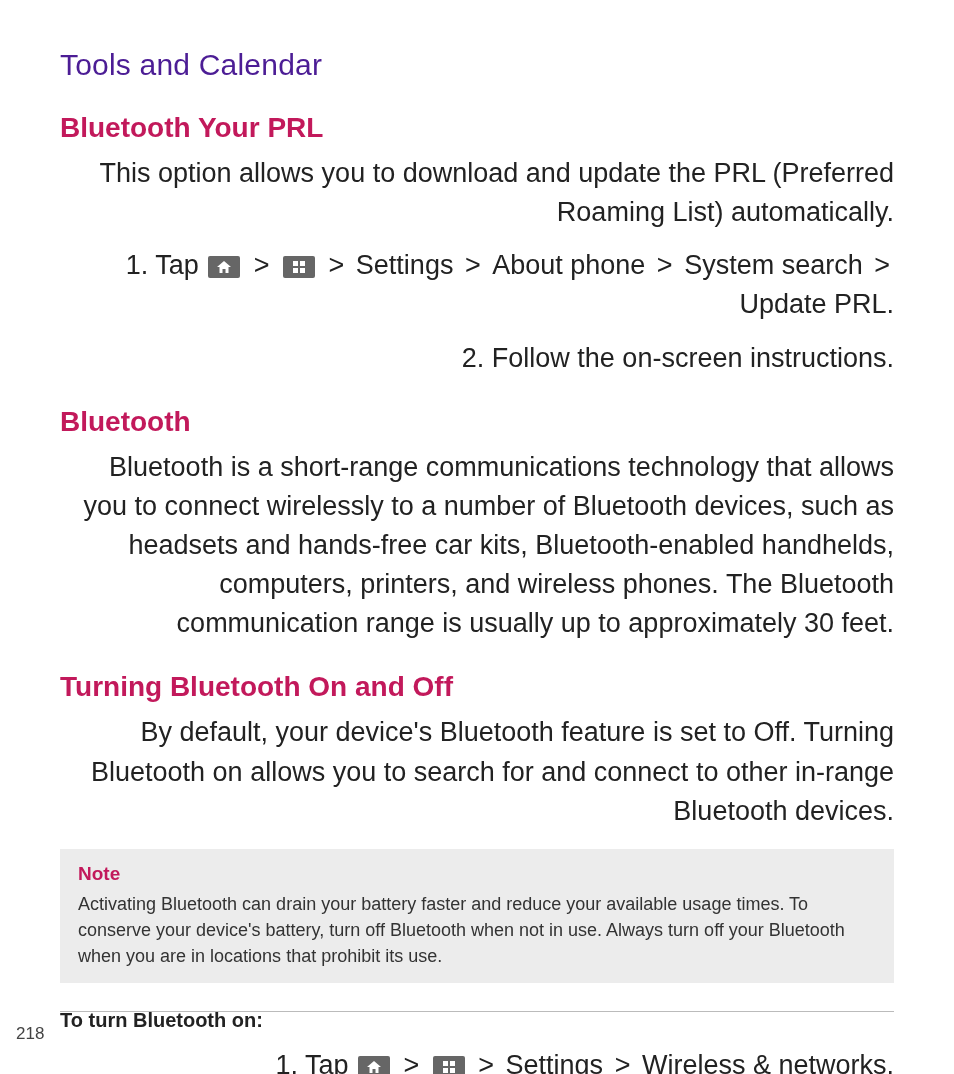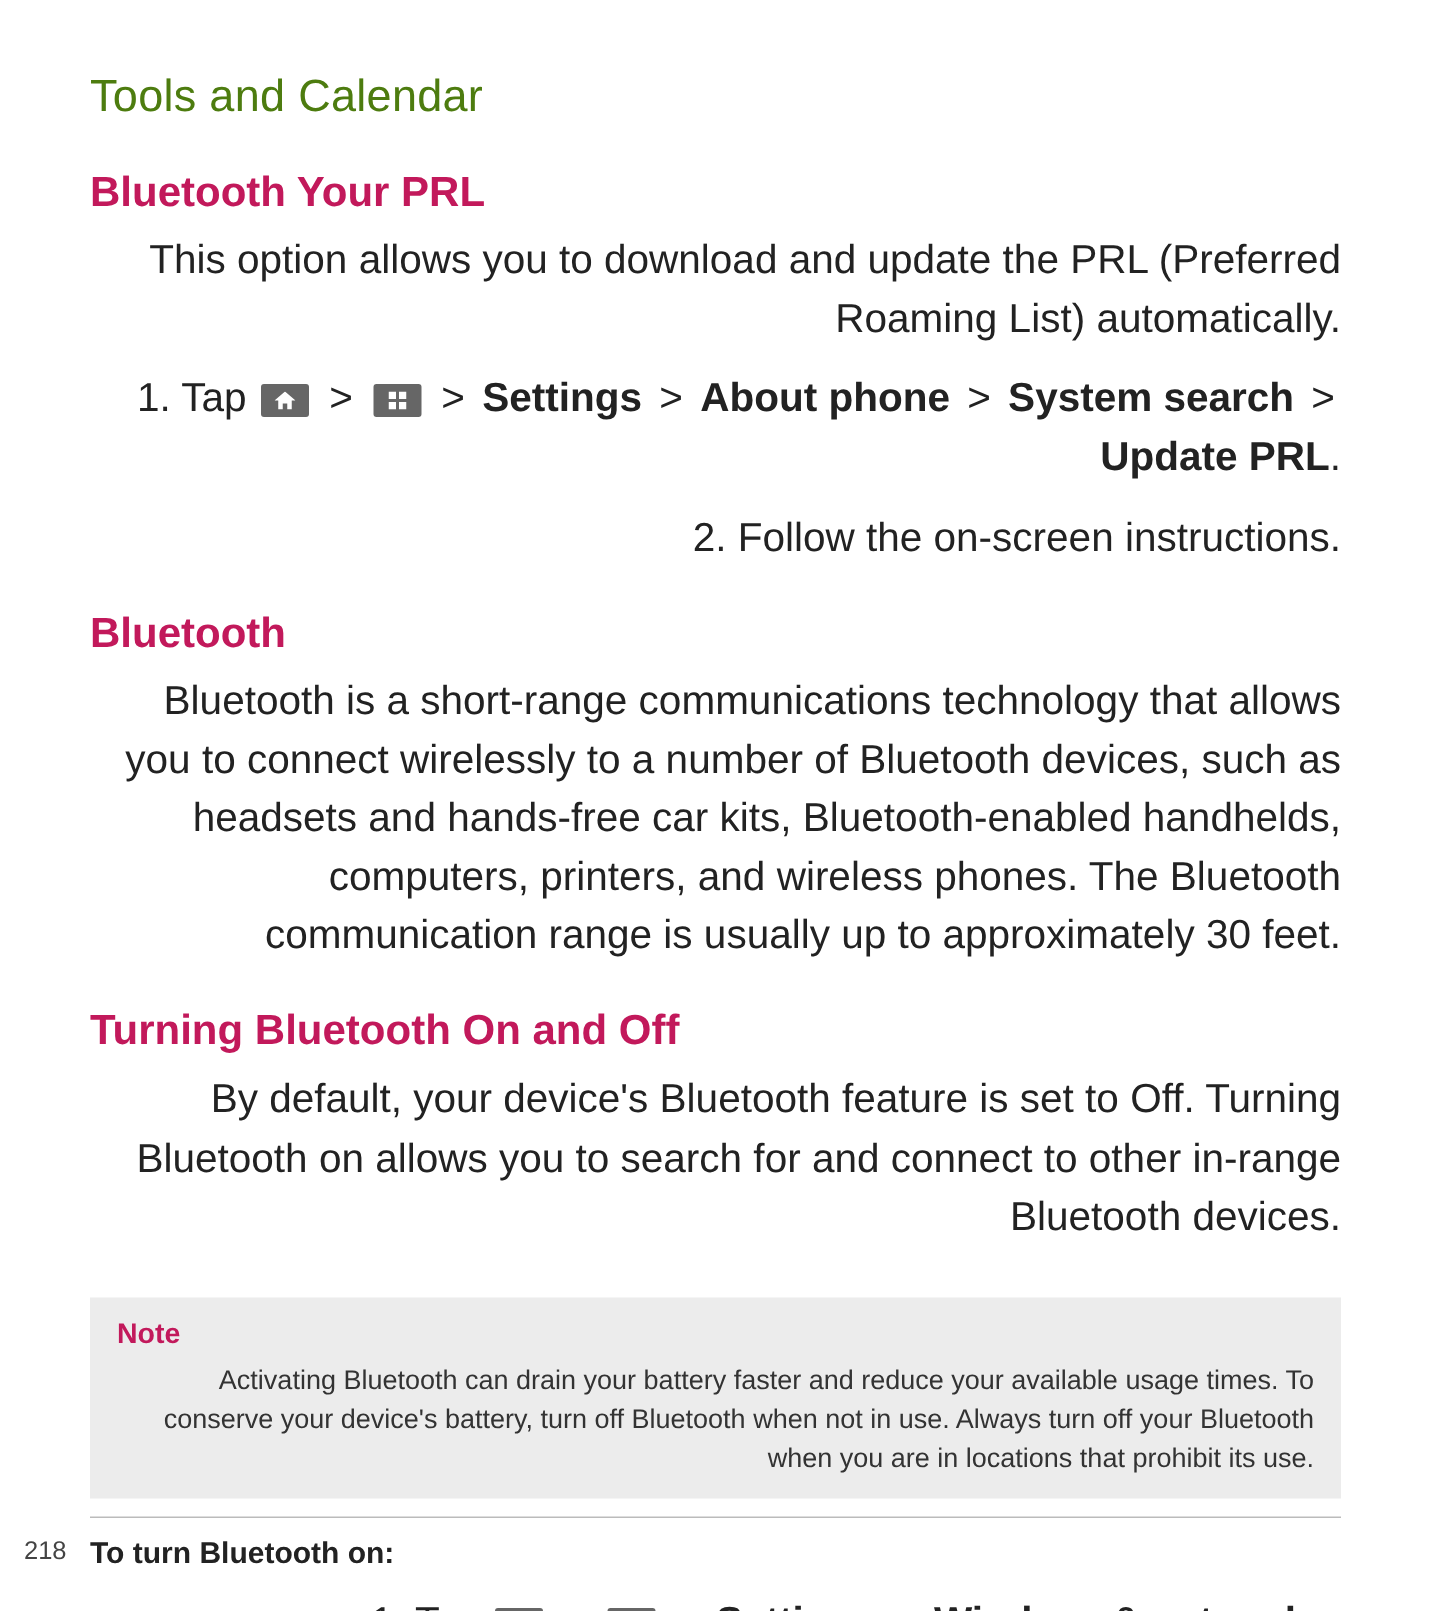--- a/index.html
+++ b/index.html
@@ -7,21 +7,21 @@
     margin: 0;
     padding: 40px 60px 20px 60px;
     width: 954px;
     height: 1074px;
     box-sizing: border-box;
     background: #fff;
     color: #222;
     position: relative;
   }
   .chapter-title {
-    color: #4d7c0f;
+    color: #4c1d95;
     font-size: 30px;
     font-weight: 400;
     margin: 8px 0 30px 0;
     letter-spacing: 0.2px;
   }
   h2 {
     color: #c2195b;
     font-size: 28px;
     font-weight: 600;
     margin: 28px 0 10px 0;
@@ -31,55 +31,54 @@
     line-height: 1.45;
     margin: 8px 0;
     color: #222;
     text-align: right;
   }
   .step {
     margin-top: 14px;
     margin-bottom: 14px;
   }
   .bold {
-    font-weight: 700;
+    font-weight: 400;
   }
   .icon-key {
     display: inline-block;
     width: 32px;
     height: 22px;
     background: #666;
     border-radius: 2px;
     vertical-align: middle;
     position: relative;
     margin: 0 2px;
   }
   .icon-key svg {
     position: absolute;
     top: 50%;
     left: 50%;
     transform: translate(-50%,-50%);
   }
   .note-box {
     background: #ececec;
     padding: 14px 18px;
-    margin-top: 34px;
+    margin-top: 18px;
   }
   .note-label {
     color: #c2195b;
     font-weight: 700;
     font-size: 19px;
     margin-bottom: 6px;
     display: block;
   }
   .note-text {
     font-size: 18px;
     line-height: 1.45;
     color: #333;
-    text-align: right;
   }
   .sub-heading {
     font-weight: 600;
     font-size: 20px;
     margin-top: 26px;
   }
   .page-number {
     position: absolute;
     left: 16px;
     bottom: 30px;

